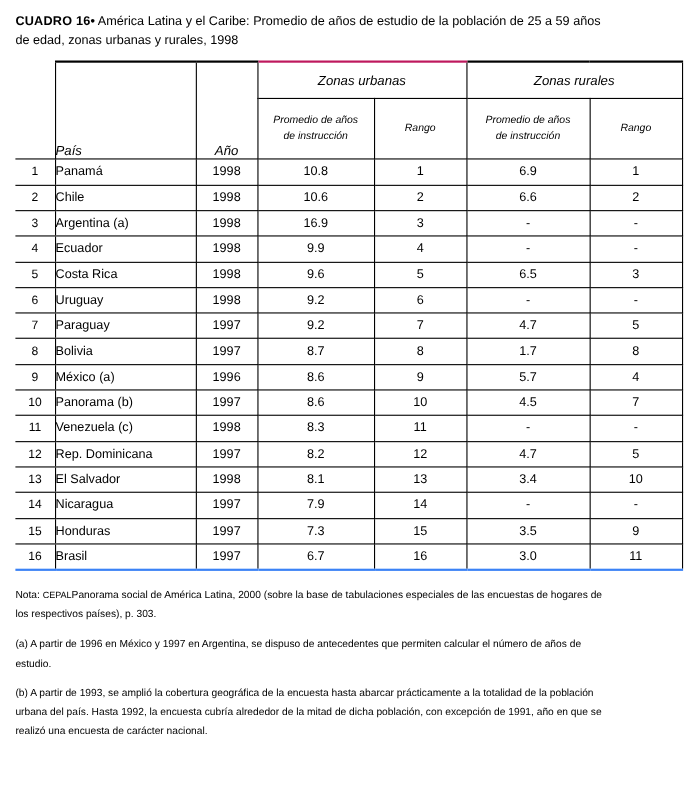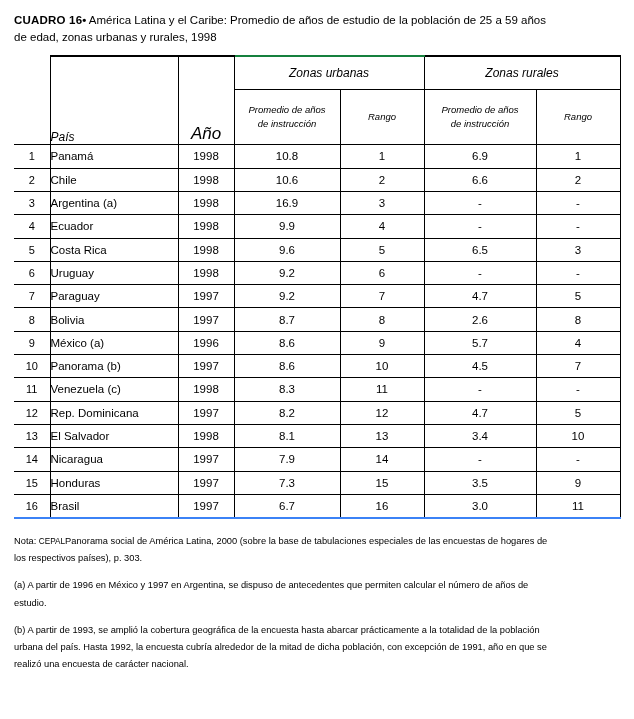--- a/index.html
+++ b/index.html
@@ -72,21 +72,21 @@
     padding: 2px 4px;
   }
   .pais-head {
     font-style: italic;
     font-size: 12px;
     vertical-align: bottom;
     padding: 0 0 8px 12px;
   }
   .anio-head {
     font-style: italic;
-    font-size: 17px;
+    font-size: 12px;
     vertical-align: bottom;
     text-align: center;
     padding: 0 0 8px 0;
   }
 
   tbody tr td {
     border-left: 1px solid #000;
     border-right: 1px solid #000;
     border-top: none;
     border-bottom: none;
@@ -134,21 +134,21 @@
       <col class="c-up">
         <col class="c-ur">
         <col class="c-rp">
         <col class="c-rr">
     </colgroup>
     <thead>
       <tr class="outer-top">
         <td style="border:none;"></td>
         <td rowspan="2" class="pais-head" style="border-top:2px solid #000;">País</td>
         <td rowspan="2" class="anio-head" style="border-top:2px solid #000;">Año</td>
-        <td colspan="2" class="zone-head" style="border-top:2px solid #15803d;">Zonas urbanas</td>
+        <td colspan="2" class="zone-head" style="border-top:2px solid #be185d;">Zonas urbanas</td>
         <td colspan="2" class="zone-head" style="border-top:2px solid #000;">Zonas rurales</td>
       </tr>
       <tr>
         <td style="border:none;"></td>
         <td class="sub-head">
           <span>Promedio de años</span><br>
           <span>de instrucción</span>
         </td>
         <td class="sub-head">Rango</td>
         <td class="sub-head">
@@ -221,21 +221,21 @@
           <td class="ctr">7</td>
           <td class="ctr">4.7</td>
           <td class="ctr">5</td>
         </tr>
         <tr>
           <td class="num">8</td>
           <td class="pais">Bolivia</td>
           <td class="ctr">1997</td>
           <td class="ctr">8.7</td>
           <td class="ctr">8</td>
-          <td class="ctr">2.6</td>
+          <td class="ctr">1.7</td>
           <td class="ctr">8</td>
         </tr>
         <tr>
           <td class="num">9</td>
           <td class="pais">México (a)</td>
           <td class="ctr">1996</td>
           <td class="ctr">8.6</td>
           <td class="ctr">9</td>
           <td class="ctr">5.7</td>
           <td class="ctr">4</td>

